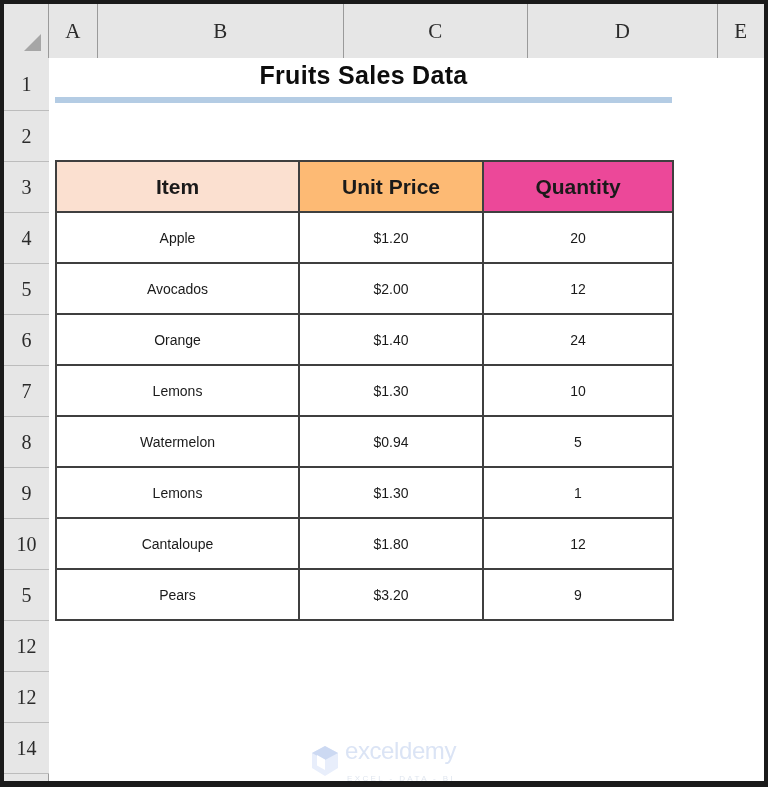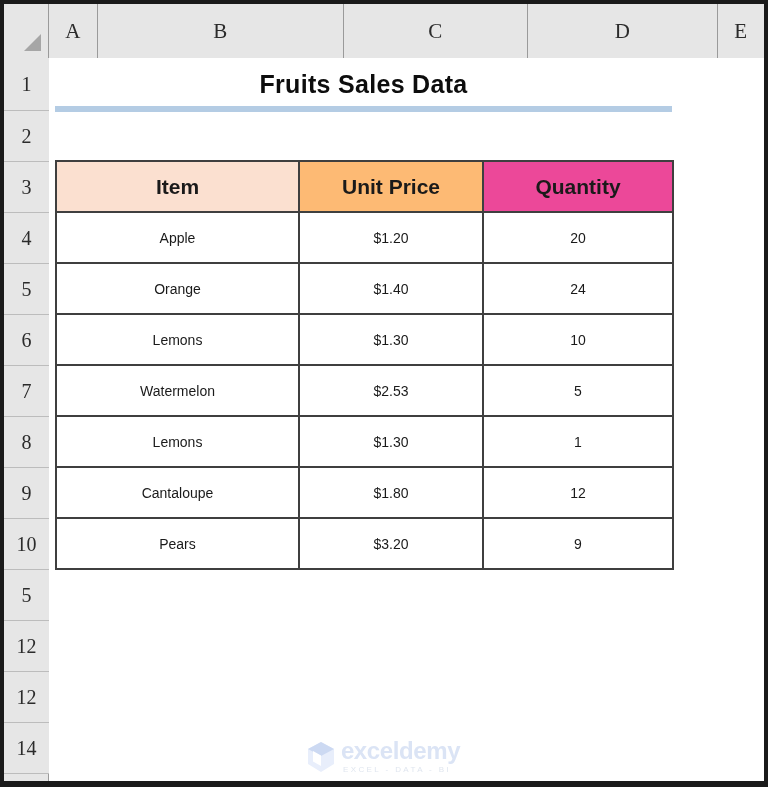--- a/index.html
+++ b/index.html
@@ -102,21 +102,21 @@
     position: absolute;
     top: 54px; left: 46px;
     width: 714px;
     height: 723px;
     background: #ffffff;
   }
 
   
   .title-wrap {
     position: absolute;
-    top: 58px;
+    top: 49px;
     left: 51px;
     width: 617px;
     height: 58px;
     display: flex;
     flex-direction: column;
     align-items: center;
     justify-content: flex-start;
   }
   .title-text {
     font-size: 25px;
@@ -170,29 +170,29 @@
     display: flex;
     align-items: center;
     justify-content: center;
     gap: 7px;
     pointer-events: none;
   }
   .wm-logo { width: 26px; height: 30px; display: block; }
   .wm-textblock { display: flex; flex-direction: column; line-height: 1; }
   .wm-name {
     font-size: 24px;
-    font-weight: bold;
+    font-weight: normal;
     color: #dbe4f5;
     letter-spacing: -0.4px;
   }
   .wm-tag {
     font-size: 8px;
     color: #e0e6ef;
     letter-spacing: 2.4px;
-    margin-top: 3px;
+    margin-top: 12px;
     margin-left: 2px;
   }
 </style>
 </head>
 <body>
 
 <div id="app">
   <div class="sheet">
 
     <div class="col-header-row">
@@ -238,32 +238,37 @@
           <th class="hcol-qty">Quantity</th>
         </tr>
       </thead>
       <tbody id="table-body">
           <tr>
             <td class="cell-item">Apple</td>
             <td class="cell-price">$1.20</td>
             <td class="cell-qty">20</td>
           </tr>
           <tr>
+            <td class="cell-item">Avocados</td>
+            <td class="cell-price">$2.00</td>
+            <td class="cell-qty">12</td>
+          </tr>
+          <tr>
             <td class="cell-item">Orange</td>
             <td class="cell-price">$1.40</td>
             <td class="cell-qty">24</td>
           </tr>
           <tr>
             <td class="cell-item">Lemons</td>
             <td class="cell-price">$1.30</td>
             <td class="cell-qty">10</td>
           </tr>
           <tr>
             <td class="cell-item">Watermelon</td>
-            <td class="cell-price">$2.53</td>
+            <td class="cell-price">$0.94</td>
             <td class="cell-qty">5</td>
           </tr>
           <tr>
             <td class="cell-item">Lemons</td>
             <td class="cell-price">$1.30</td>
             <td class="cell-qty">1</td>
           </tr>
           <tr>
             <td class="cell-item">Cantaloupe</td>
             <td class="cell-price">$1.80</td>

